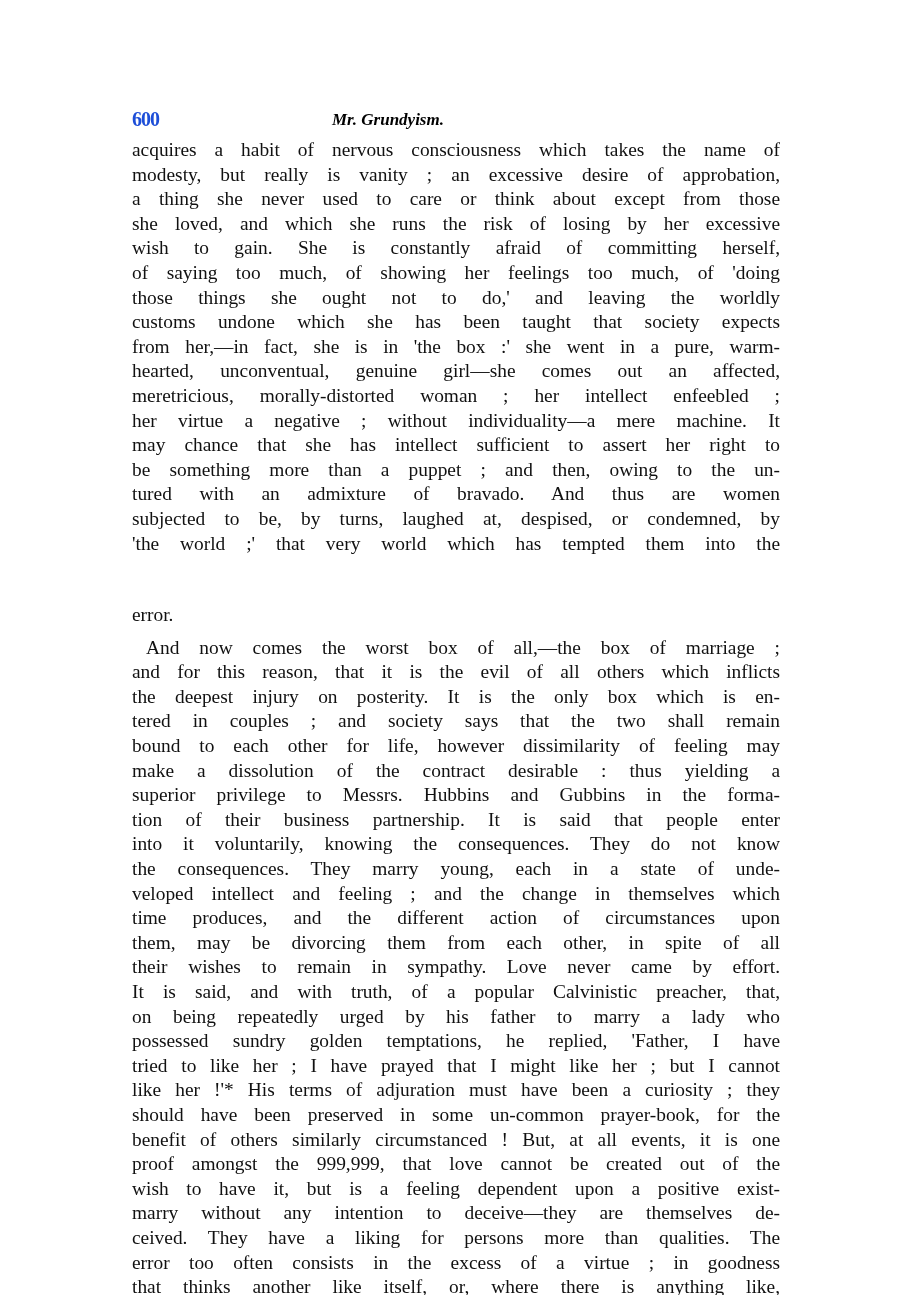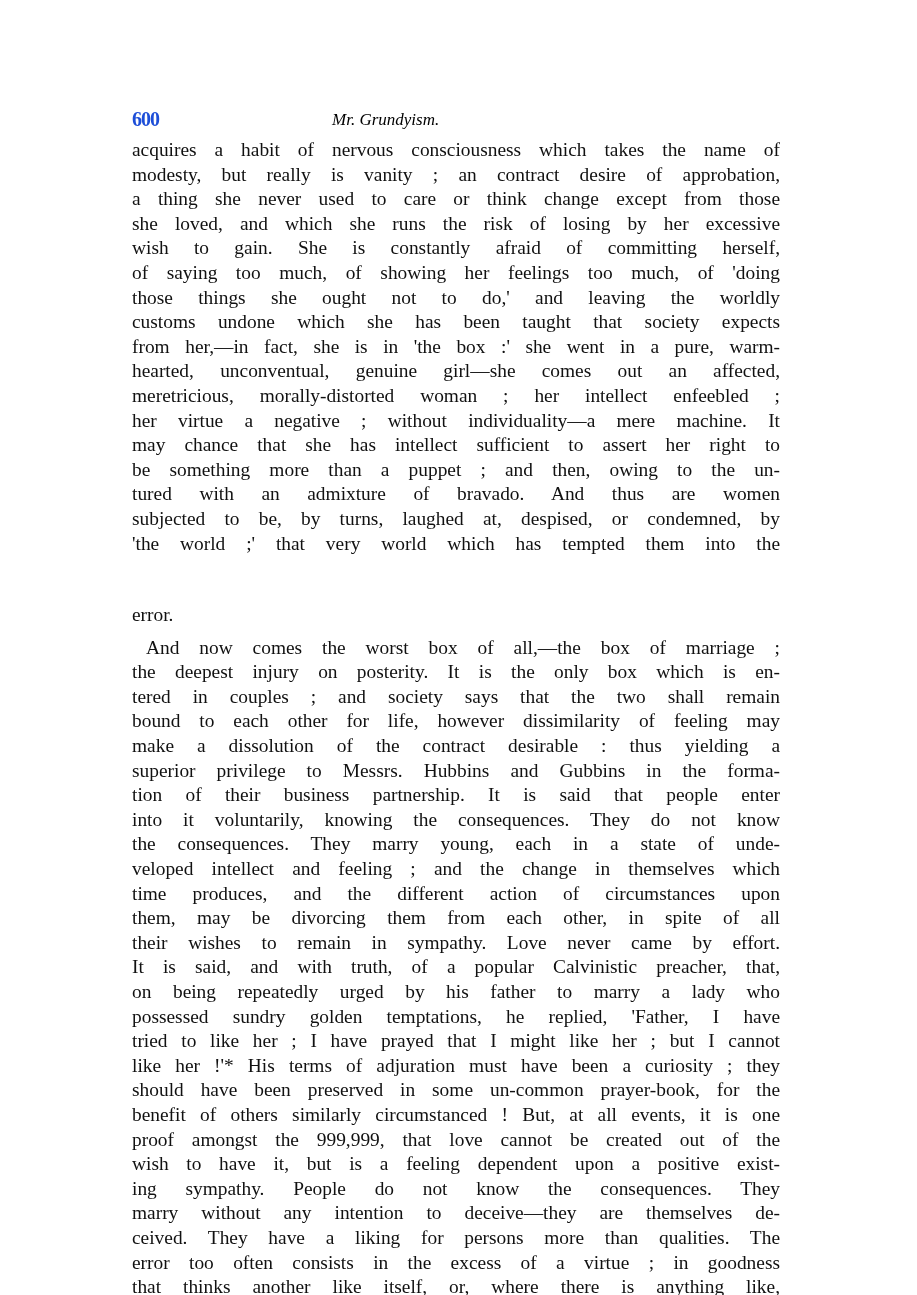--- a/index.html
+++ b/index.html
@@ -10,21 +10,21 @@
       color: #111;
     }
     .header { position: relative; height: 30px; }
     .page-num {
       position: absolute; left: 0; top: 0;
       font-weight: bold; font-size: 20px; letter-spacing: -1px; color: #1d4ed8;
       filter: blur(0.6px);
     }
     .running-head {
       position: absolute; left: 200px; top: 2px;
-      font-weight: normal; font-style: italic; font-size: 17px; color: #000;
+      font-weight: bold; font-style: italic; font-size: 17px; color: #000;
       filter: blur(0.7px);
     }
     .para {
       font-size: 19.4px; line-height: 24.6px; text-align: justify;
       margin: 0; hyphens: manual;
     }
     .para .line { display: block; text-align: justify; text-align-last: justify; white-space: nowrap; }
     .para .line.last { text-align-last: left; margin-top: 47px; }
     .para .indent { padding-left: 14px; }
     .gap { height: 8px; }
@@ -33,22 +33,22 @@
 <body>
 
 <div class="page">
   <div class="header">
     <span class="page-num">600</span>
     <span class="running-head">Mr. Grundyism.</span>
   </div>
 
   <p class="para">
     <span class="line">acquires a habit of nervous consciousness which takes the name of</span>
-    <span class="line">modesty, but really is vanity ; an contract desire of approbation,</span>
-    <span class="line">a thing she never used to care or think change except from those</span>
+    <span class="line">modesty, but really is vanity ; an excessive desire of approbation,</span>
+    <span class="line">a thing she never used to care or think about except from those</span>
     <span class="line">she loved, and which she runs the risk of losing by her excessive</span>
     <span class="line">wish to gain. She is constantly afraid of committing herself,</span>
     <span class="line">of saying too much, of showing her feelings too much, of 'doing</span>
     <span class="line">those things she ought not to do,' and leaving the worldly</span>
     <span class="line">customs undone which she has been taught that society expects</span>
     <span class="line">from her,—in fact, she is in 'the box :' she went in a pure, warm-</span>
     <span class="line">hearted, unconventual, genuine girl—she comes out an affected,</span>
     <span class="line">meretricious, morally-distorted woman ; her intellect enfeebled ;</span>
     <span class="line">her virtue a negative ; without individuality—a mere machine. It</span>
     <span class="line">may chance that she has intellect sufficient to assert her right to</span>
@@ -56,20 +56,21 @@
     <span class="line">tured with an admixture of bravado. And thus are women</span>
     <span class="line">subjected to be, by turns, laughed at, despised, or condemned, by</span>
     <span class="line">'the world ;' that very world which has tempted them into the</span>
     <span class="line last">error.</span>
   </p>
 
   <div class="gap"></div>
 
   <p class="para">
     <span class="line indent">And now comes the worst box of all,—the box of marriage ;</span>
+    <span class="line">and for this reason, that it is the evil of all others which inflicts</span>
     <span class="line">the deepest injury on posterity. It is the only box which is en-</span>
     <span class="line">tered in couples ; and society says that the two shall remain</span>
     <span class="line">bound to each other for life, however dissimilarity of feeling may</span>
     <span class="line">make a dissolution of the contract desirable : thus yielding a</span>
     <span class="line">superior privilege to Messrs. Hubbins and Gubbins in the forma-</span>
     <span class="line">tion of their business partnership. It is said that people enter</span>
     <span class="line">into it voluntarily, knowing the consequences. They do not know</span>
     <span class="line">the consequences. They marry young, each in a state of unde-</span>
     <span class="line">veloped intellect and feeling ; and the change in themselves which</span>
     <span class="line">time produces, and the different action of circumstances upon</span>
@@ -77,20 +78,19 @@
     <span class="line">their wishes to remain in sympathy. Love never came by effort.</span>
     <span class="line">It is said, and with truth, of a popular Calvinistic preacher, that,</span>
     <span class="line">on being repeatedly urged by his father to marry a lady who</span>
     <span class="line">possessed sundry golden temptations, he replied, 'Father, I have</span>
     <span class="line">tried to like her ; I have prayed that I might like her ; but I cannot</span>
     <span class="line">like her !'* His terms of adjuration must have been a curiosity ; they</span>
     <span class="line">should have been preserved in some un-common prayer-book, for the</span>
     <span class="line">benefit of others similarly circumstanced ! But, at all events, it is one</span>
     <span class="line">proof amongst the 999,999, that love cannot be created out of the</span>
     <span class="line">wish to have it, but is a feeling dependent upon a positive exist-</span>
-    <span class="line">ing sympathy. People do not know the consequences. They</span>
     <span class="line">marry without any intention to deceive—they are themselves de-</span>
     <span class="line">ceived. They have a liking for persons more than qualities. The</span>
     <span class="line">error too often consists in the excess of a virtue ; in goodness</span>
     <span class="line">that thinks another like itself, or, where there is anything like,</span>
   </p>
 
 </div>
 
 </body></html>

